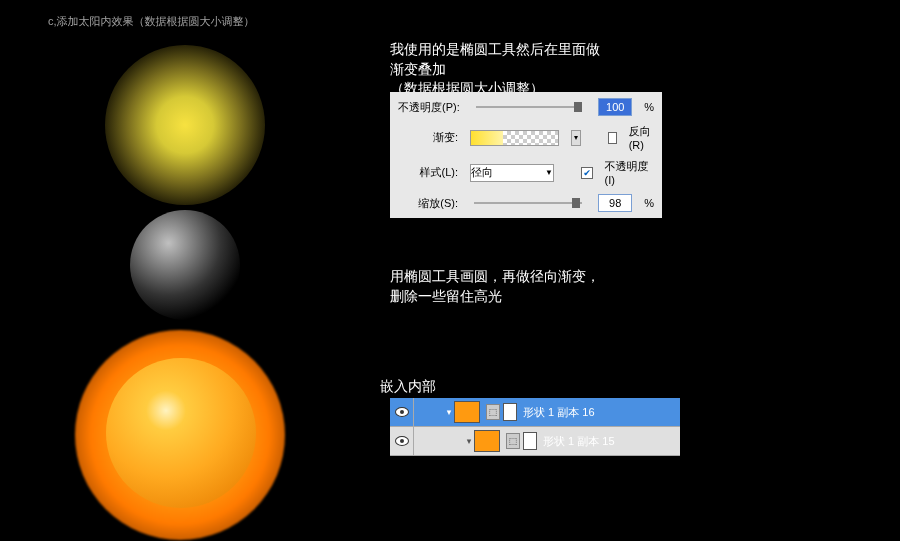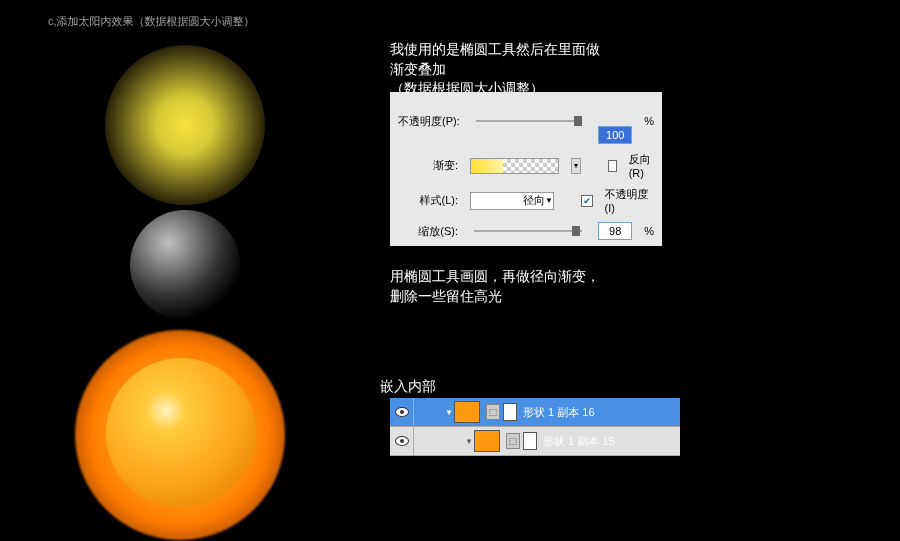--- a/index.html
+++ b/index.html
@@ -96,21 +96,21 @@
     }
     .num-input {
       width: 34px;
       height: 18px;
       border: 1px solid #7a9fd4;
       background: #fff;
       text-align: center;
       font-size: 11px;
       line-height: 16px;
     }
-    .num-input.selected { background: #3a6fd8; color: #fff; margin-top: 28px; }
+    .num-input.selected { background: #3a6fd8; color: #fff; }
     .gradient-bar {
       width: 130px;
       height: 16px;
       background: linear-gradient(to right, #ffe030 0%, #fff8c0 45%, #fff 60%),
                   repeating-conic-gradient(#ccc 0% 25%, #fff 0% 50%) 0 0/8px 8px;
       background-blend-mode: normal;
       border: 1px solid #999;
       position: relative;
     }
     .gradient-bar::after {
@@ -119,21 +119,21 @@
       right: 0; top: 0; bottom: 0; width: 55px;
       background: repeating-conic-gradient(#ccc 0% 25%, #fff 0% 50%) 0 0/8px 8px;
     }
     .dropdown {
       width: 92px;
       height: 18px;
       background: #fff;
       border: 1px solid #999;
       display: flex;
       align-items: center;
-      justify-content: flex-end;
+      justify-content: space-between;
       padding: 0 0;
     }
     .dropdown-arrow { font-size: 8px; }
     .checkbox {
       width: 12px;
       height: 12px;
       border: 1px solid #666;
       background: #fff;
       display: inline-flex;
       align-items: center;

